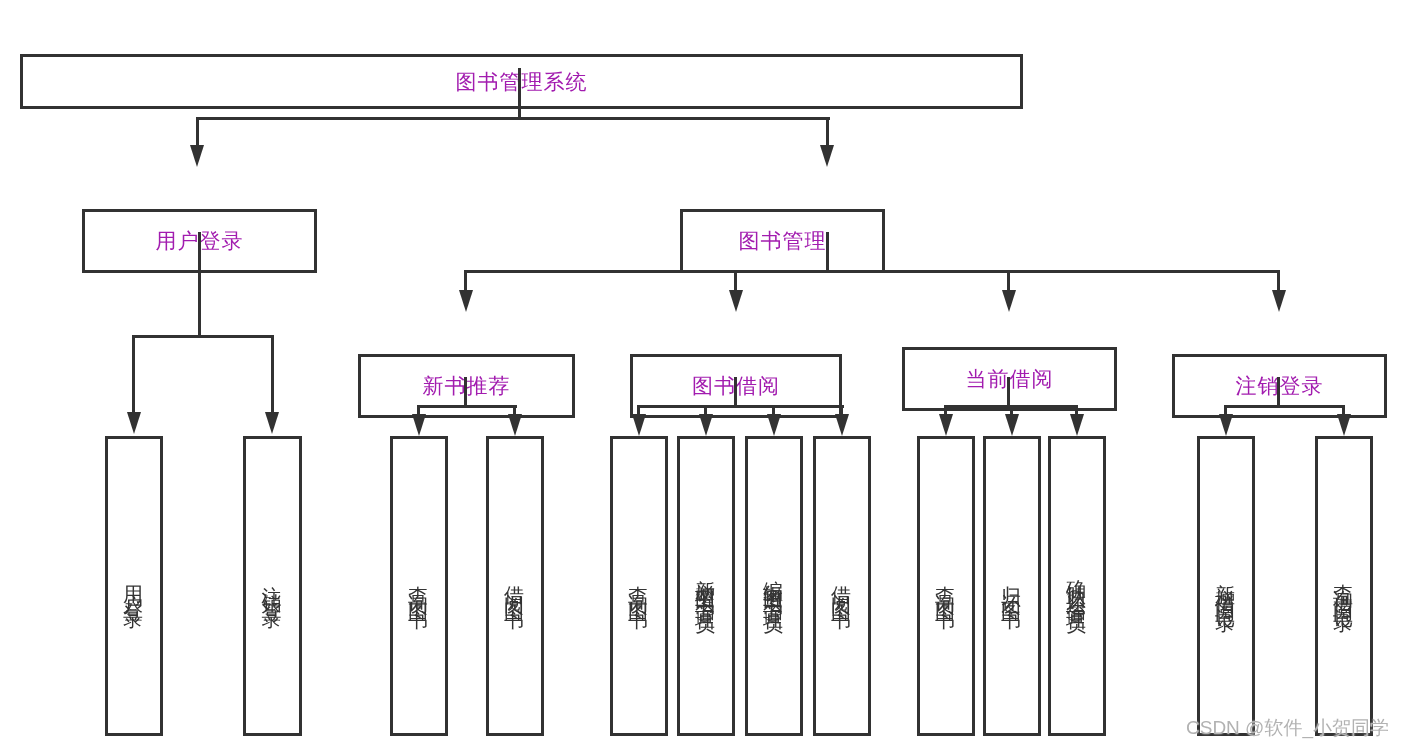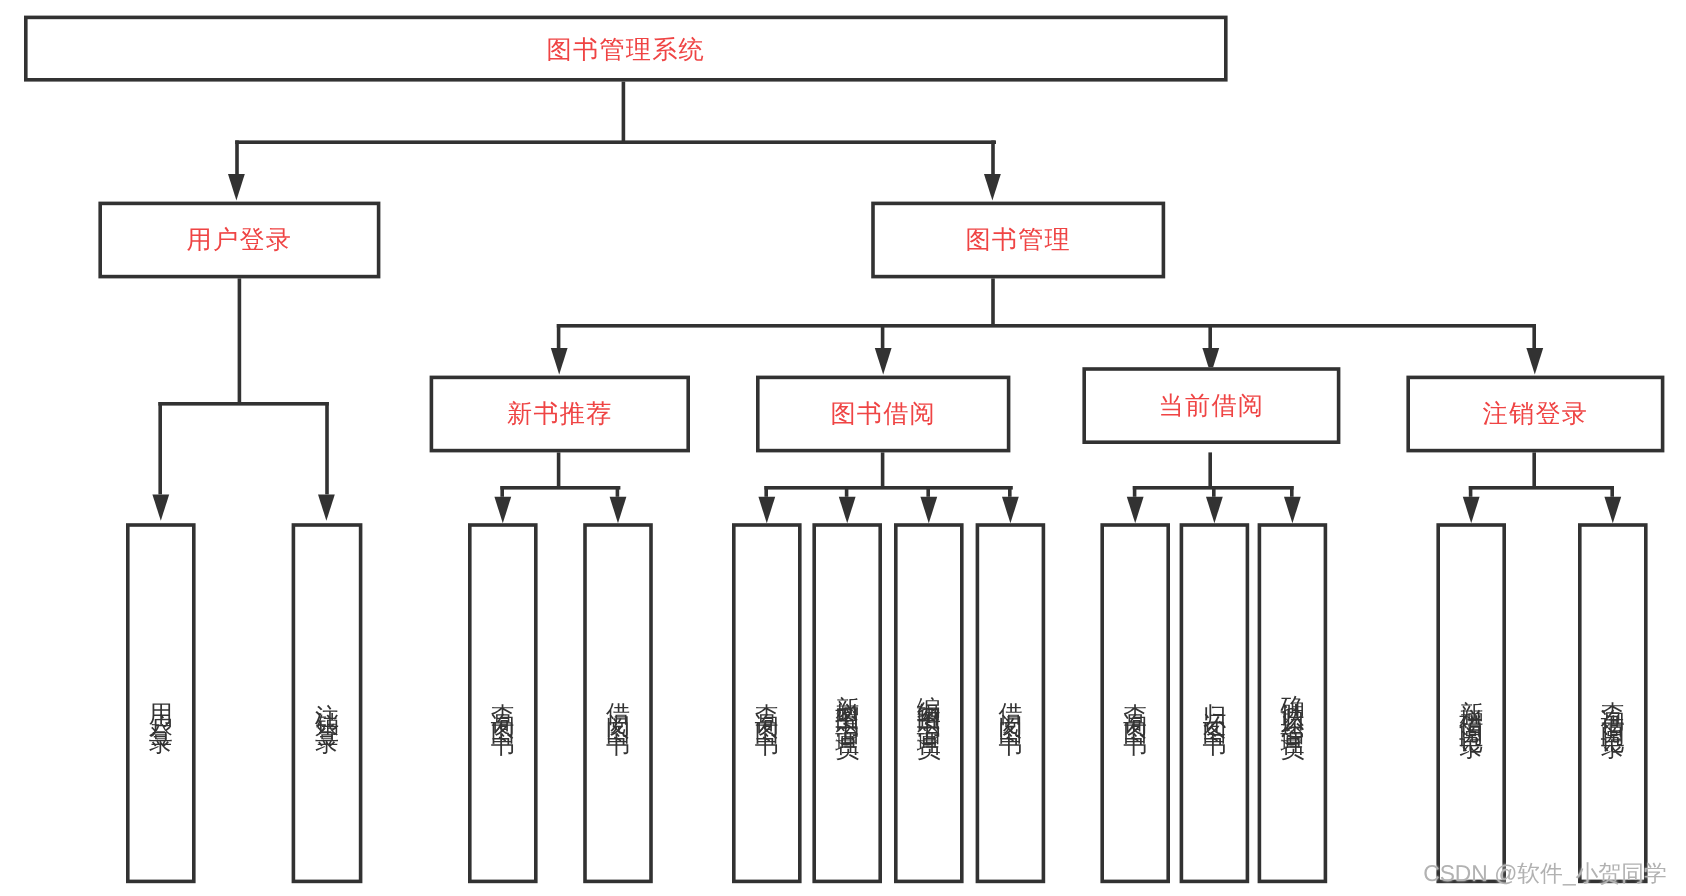--- a/index.html
+++ b/index.html
@@ -4,21 +4,21 @@
 <style>
   html,body{margin:0;padding:0;background:#ffffff;}
   .canvas{
     position:relative;width:1405px;height:747px;background:#ffffff;
     font-family:"Liberation Sans","DejaVu Sans",sans-serif;color:#333333;
     overflow:hidden;
   }
   .box{
     position:absolute;box-sizing:border-box;border:3px solid #323232;background:#ffffff;
     display:flex;align-items:center;justify-content:center;
-    font-size:21px;color:#ef4444;letter-spacing:1px;
+    font-size:21px;color:#a21caf;letter-spacing:1px;margin-top:41px;
   }
   .leaf{
     position:absolute;box-sizing:border-box;border:3px solid #323232;background:#ffffff;
     top:436px;height:300px;width:58px;
     display:flex;align-items:center;justify-content:center;
   }
   .vtext{
     writing-mode:vertical-rl;text-orientation:mixed;
     font-size:20px;letter-spacing:8px;color:#333333;white-space:nowrap;
   }
@@ -47,21 +47,21 @@
   <div class="vline" style="left:518px;top:68px;height:50px;"></div>
   <div class="hline" style="left:196px;top:117px;width:634px;"></div>
   <div class="vline" style="left:196px;top:117px;height:28px;"></div>
   <div class="vline" style="left:826px;top:117px;height:28px;"></div>
   <div class="arrow" style="left:190px;top:145px;"></div>
   <div class="arrow" style="left:820px;top:145px;"></div>
 
   <div class="box" style="left:82px;top:168px;width:235px;height:64px;">
     <span>用户登录</span>
   </div>
-  <div class="box" style="left:726px;top:168px;width:245px;height:64px;font-family:Liberation Mono, monospace;">
+  <div class="box" style="left:680px;top:168px;width:205px;height:64px;font-family:Liberation Mono, monospace;">
     <span>图书管理</span>
   </div>
 
   <div class="vline" style="left:198px;top:232px;height:103px;"></div>
   <div class="hline" style="left:132px;top:335px;width:142px;"></div>
   <div class="vline" style="left:132px;top:335px;height:77px;"></div>
   <div class="vline" style="left:271px;top:335px;height:77px;"></div>
   <div class="arrow" style="left:127px;top:412px;"></div>
   <div class="arrow" style="left:265px;top:412px;"></div>
 

